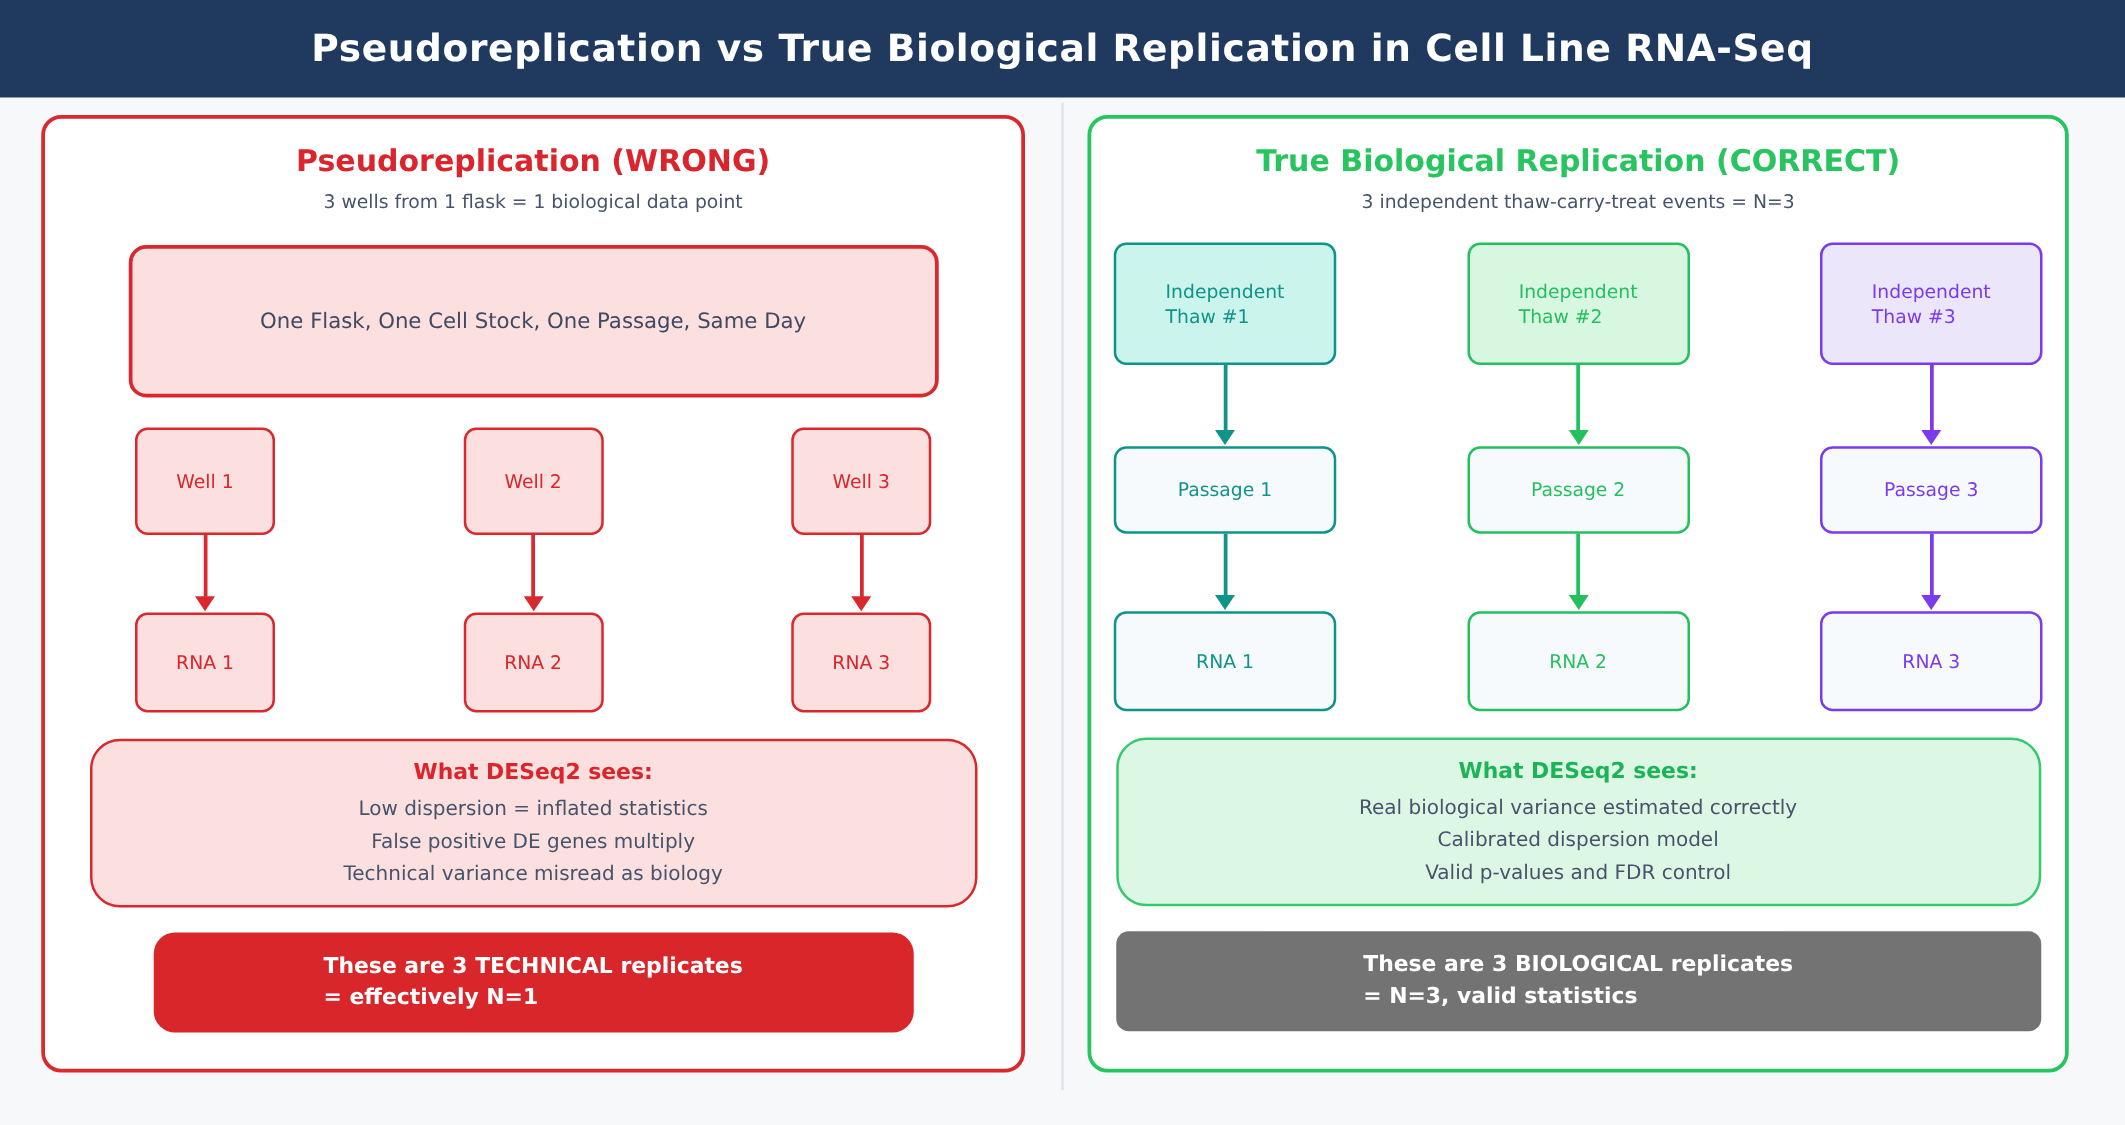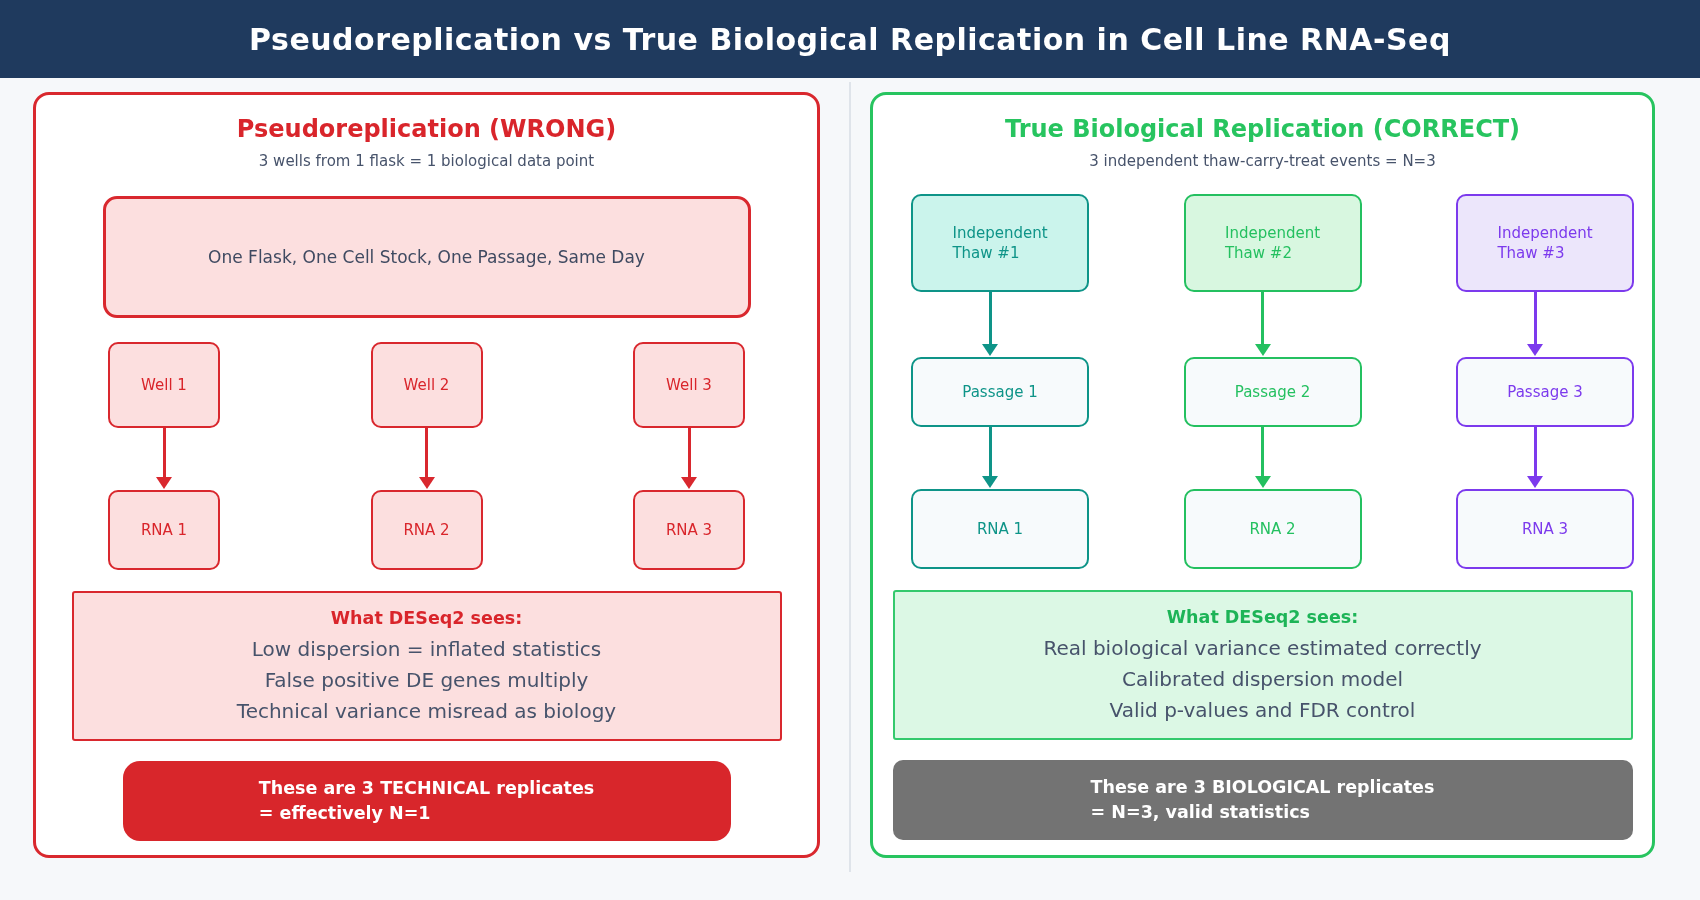--- a/index.html
+++ b/index.html
@@ -36,37 +36,37 @@
     color:#d9252b; font-size:15px; }
   .left-node.rna { height:80px; }
 
   .arrow { position:relative; width:3px; background:var(--accent,#d9282e); }
   .arrow.a62 { height:50px; margin:0 0 12px; }
   .arrow.a65 { height:53px; margin:0 0 12px; }
   .arrow::after { content:""; position:absolute; bottom:-11px; left:50%; transform:translateX(-50%);
     border-left:8px solid transparent; border-right:8px solid transparent;
     border-top:12px solid var(--accent,#d9282e); }
 
-  .deseq-box { margin:21px auto 0; border-radius:3px; padding:15px 10px 16px; text-align:center; }
+  .deseq-box { margin:21px auto 0; border-radius:24px; padding:15px 10px 16px; text-align:center; }
   .panel-left  .deseq-box { width:710px; background:#fcdfdf; border:2.5px solid #d9282e; }
   .panel-right .deseq-box { width:740px; background:#dcf8e5; border:2px solid #34c96d; }
   .deseq-head { font-size:17.5px; font-weight:bold; margin-bottom:9px; }
   .panel-left  .deseq-head { color:#d9252b; }
   .panel-right .deseq-head { color:#1db457; }
-  .deseq-line { font-size:20px; color:#47536b; margin-top:7px; }
+  .deseq-line { font-size:16px; color:#47536b; margin-top:7px; }
 
   .verdict { margin:20px auto 0; height:80px; border-radius:10px;
     display:flex; align-items:center; justify-content:center; }
   .panel-left  .verdict { width:608px; background:#d8262b;border-radius:17px; }
   .panel-right .verdict { width:740px; background:#737373; }
   .verdict-text { color:#ffffff; font-size:17.5px; font-weight:bold; line-height:1.45; text-align:left; }
 
   
   .r-node { width:178px; border-width:2.5px; border-style:solid; border-radius:10px;
-    display:flex; align-items:center; justify-content:center; font-size:15px;margin-left:20px; }
+    display:flex; align-items:center; justify-content:center; font-size:15px; }
   .r-thaw { height:98px; background:var(--fill); border-color:var(--accent); color:var(--accent); }
   .r-thaw .thaw-lines { text-align:left; line-height:1.35; }
   .r-pass { height:70px; background:#f7fafc; border-color:var(--accent); color:var(--accent); }
   .r-rna  { height:80px; background:#f7fafc; border-color:var(--accent); color:var(--accent); }
 </style>
 </head>
 <body>
 
 <div class="header">
   <div class="header-title">Pseudoreplication vs True Biological Replication in Cell Line RNA-Seq</div>

